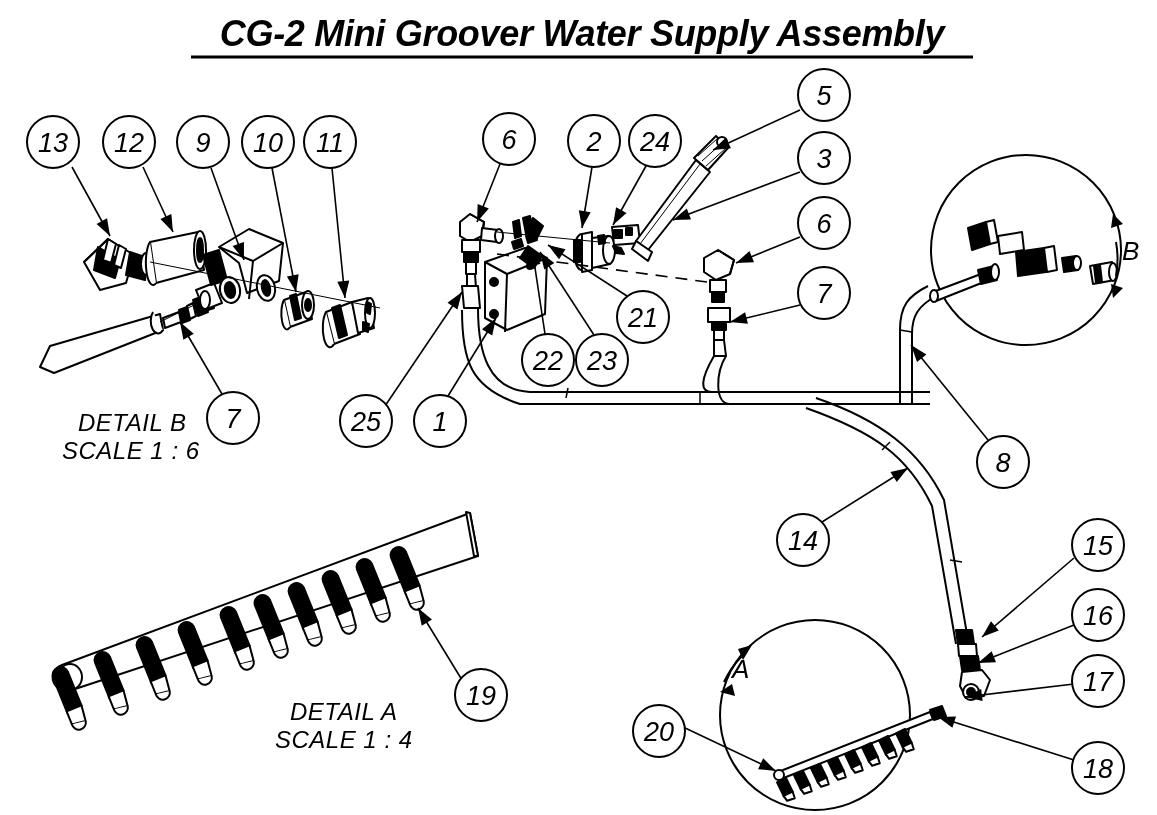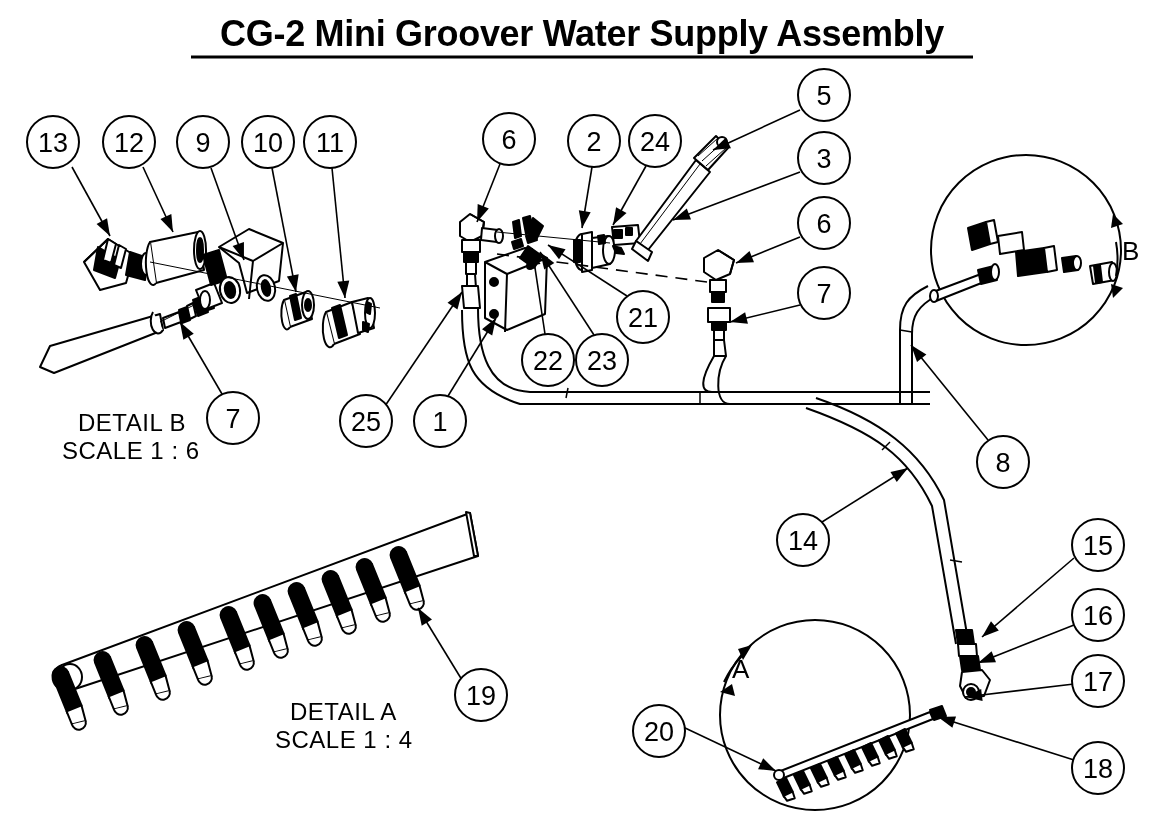--- a/index.html
+++ b/index.html
@@ -2,21 +2,21 @@
 <html><head>
 <meta charset="utf-8">
 <title>CG-2 Mini Groover Water Supply Assembly</title>
 <style>
   html,body{margin:0;padding:0;background:#ffffff;}
   body{
     width:1157px;height:815px;
     font-family:"Liberation Sans", sans-serif;
     color:#000;overflow:hidden;position:relative;
   }
-  #sheet{position:absolute;inset:0;width:1157px;height:815px;}
+  #sheet{position:absolute;inset:0;width:1157px;height:815px;font-style:italic;}
   #sheet svg{display:block;}
   .bal-txt{font-family:"Liberation Sans", sans-serif;font-size:27px;text-anchor:middle;fill:#000;}
   .det-txt{font-family:"Liberation Sans", sans-serif;font-size:24px;fill:#000;letter-spacing:.5px;}
   .mark-txt{font-family:"Liberation Sans", sans-serif;font-size:26px;fill:#000;}
   .ttl{font-family:"Liberation Sans", sans-serif;font-weight:bold;font-size:36px;fill:#000;text-anchor:middle;letter-spacing:-.3px;}
 </style>
 </head>
 <body>
 
 <div id="sheet">

